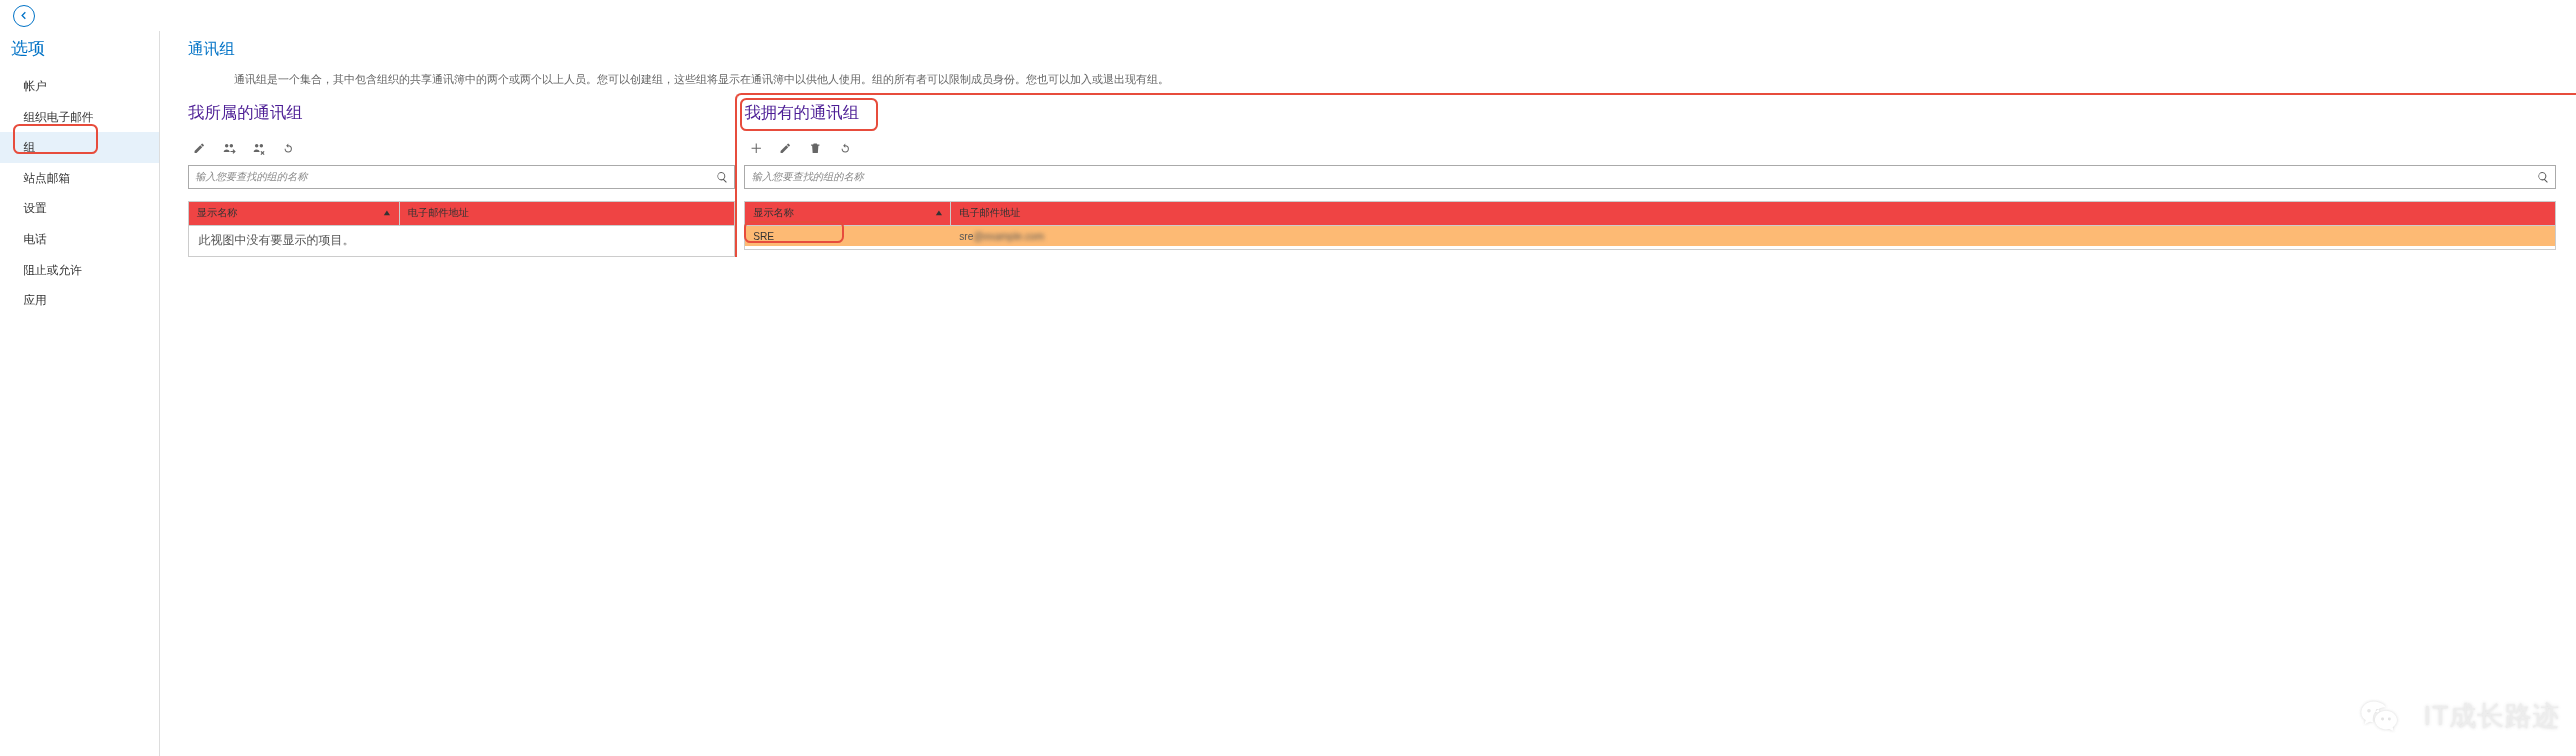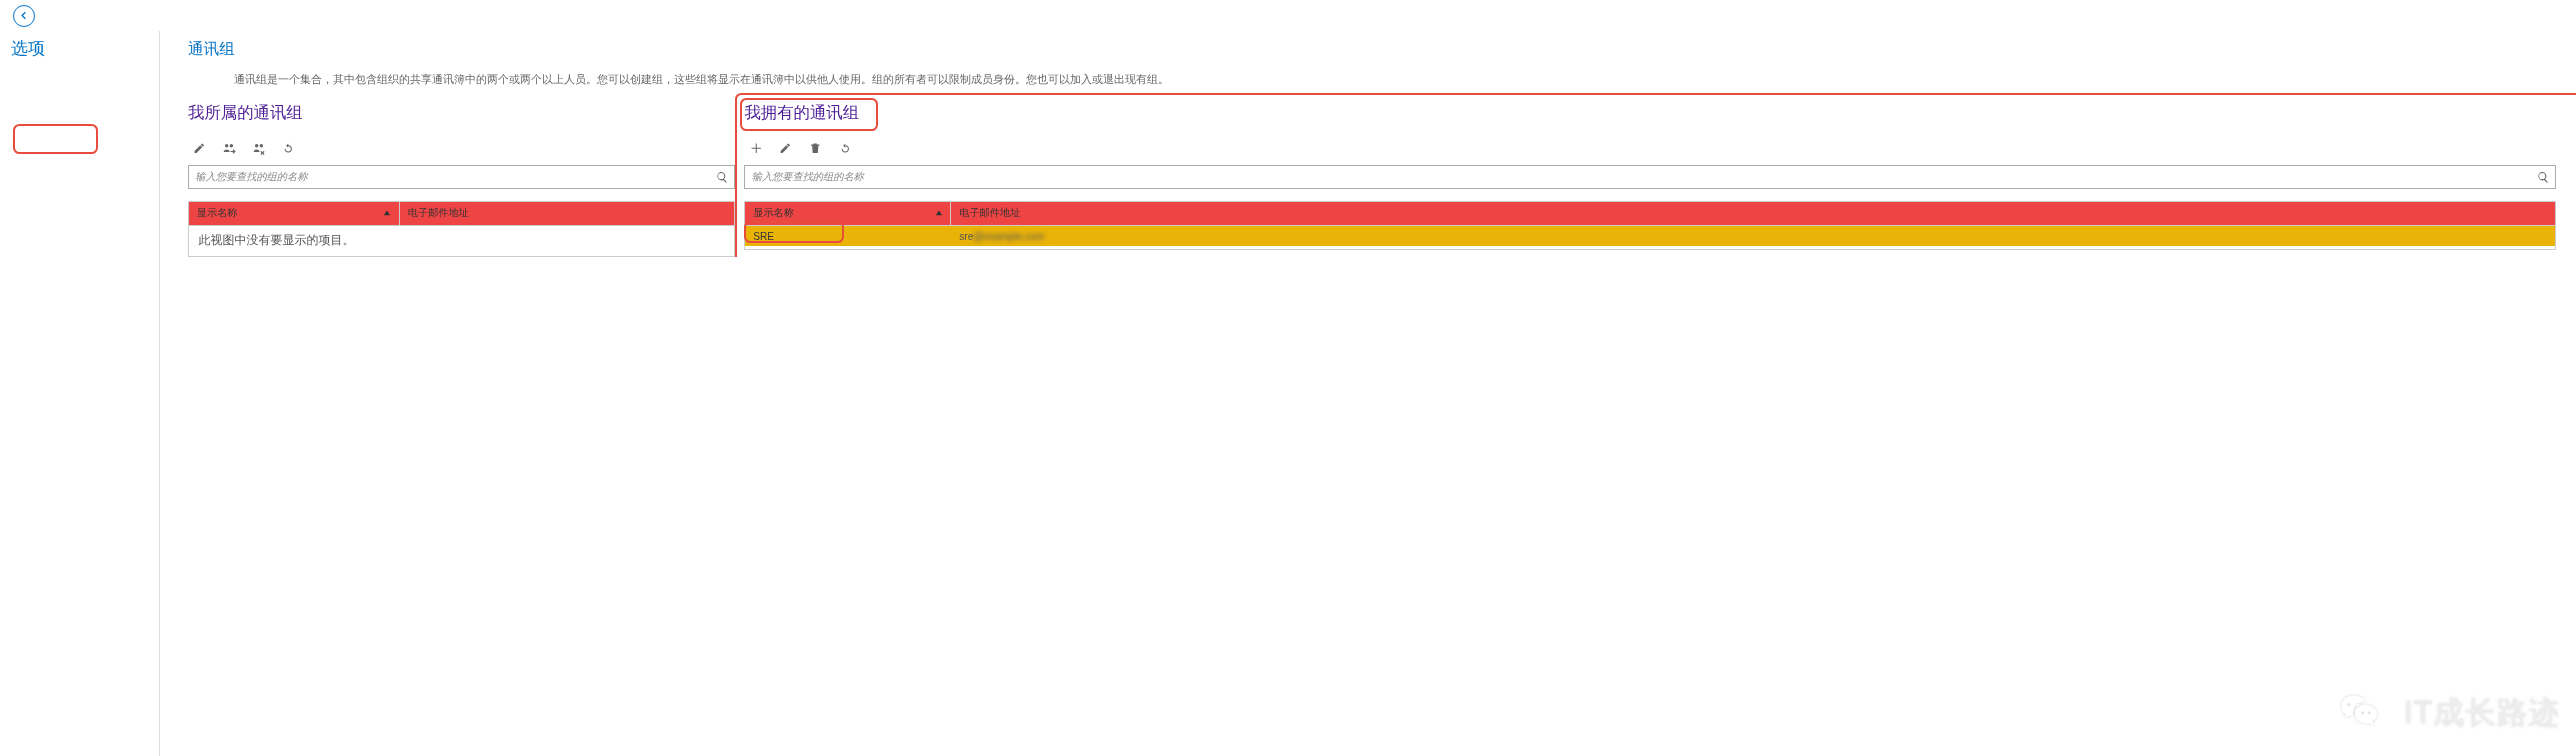--- a/index.html
+++ b/index.html
@@ -47,50 +47,60 @@
   .grid-header { display: flex; background: #ef4444; border-bottom: 0.8px solid #ccc; align-items: flex-end; }
   .grid-header .col { padding: 4.7px 7.8px; font-size: 10.2px; color: #333; display:flex; align-items:center; justify-content:space-between; }
   .grid-header .col:not(:last-child){ border-right:0.8px solid #ccc; }
   .col.name { width: 211px; }
   .panel.right .col.name { width: 206px; }
   .col.email { flex: 1; }
   .sort-ind svg { fill:#333; width:7.8px; height:7.8px; }
 
   .grid-body { min-height: 23.4px; }
   .empty-msg { padding: 6.3px 9.4px; font-size: 12px; color: #555; }
-  .row { display:flex; font-size:10.2px; color:#333; background:#eab308; }
+  .row { display:flex; font-size:10.2px; color:#333; background:#fdba74; }
   .row .cell { padding: 4.7px 7.8px; }
   .row .cell.name { width: 206px; }
   .row .cell.email { flex:1; color:#555; }
   .blur { filter: blur(2.3px); user-select:none; }
 
   
   .annot { position: absolute; border: 2.3px solid #e74c3c; border-radius: 6.3px; pointer-events: none; }
 
   
-  .watermark { position: absolute; right: 15.6px; bottom: 22px; display:flex; gap:23px; color:#fff; font-size:31px; font-weight:500; opacity:0.75; text-shadow: 0 0 3.1px rgba(150,150,150,0.5); letter-spacing:0.8px; }
+  .watermark { position: absolute; right: 15.6px; bottom: 22px; display:flex; gap:23px; color:#fff; font-size:27px; font-weight:500; opacity:0.75; text-shadow: 0 0 3.1px rgba(150,150,150,0.5); letter-spacing:0.8px; }
   .watermark svg { fill:#fff; opacity:0.9; filter: drop-shadow(0 0 1.6px rgba(150,150,150,0.6)); }
   .watermark-text { color:#e8e8e8; }
 
 </style>
 </head>
 <body>
 
 <div class="root">
   <div class="topbar">
     <div class="back-btn">
       <svg width="11" height="11" viewBox="0 0 24 24">
           <path d="M15 4l-8 8 8 8 2-2-6-6 6-6z"></path>
         </svg>
     </div>
   </div>
 
   <div class="main">
     <div class="sidebar">
       <div class="sidebar-title">选项</div>
+      <div id="nav-list">
+          <div class="nav-item">帐户</div>
+          <div class="nav-item">组织电子邮件</div>
+          <div class="nav-item selected">组</div>
+          <div class="nav-item">站点邮箱</div>
+          <div class="nav-item">设置</div>
+          <div class="nav-item">电话</div>
+          <div class="nav-item">阻止或允许</div>
+          <div class="nav-item">应用</div>
+        </div>
 
       <div class="annot" style="left:13.3px; top:124px; width:85px; height:30px;"></div>
     </div>
 
     <div class="content">
       <div class="page-title">通讯组</div>
       <div class="page-desc">通讯组是一个集合，其中包含组织的共享通讯簿中的两个或两个以上人员。您可以创建组，这些组将显示在通讯簿中以供他人使用。组的所有者可以限制成员身份。您也可以加入或退出现有组。</div>
 
       <div class="panels">
 

